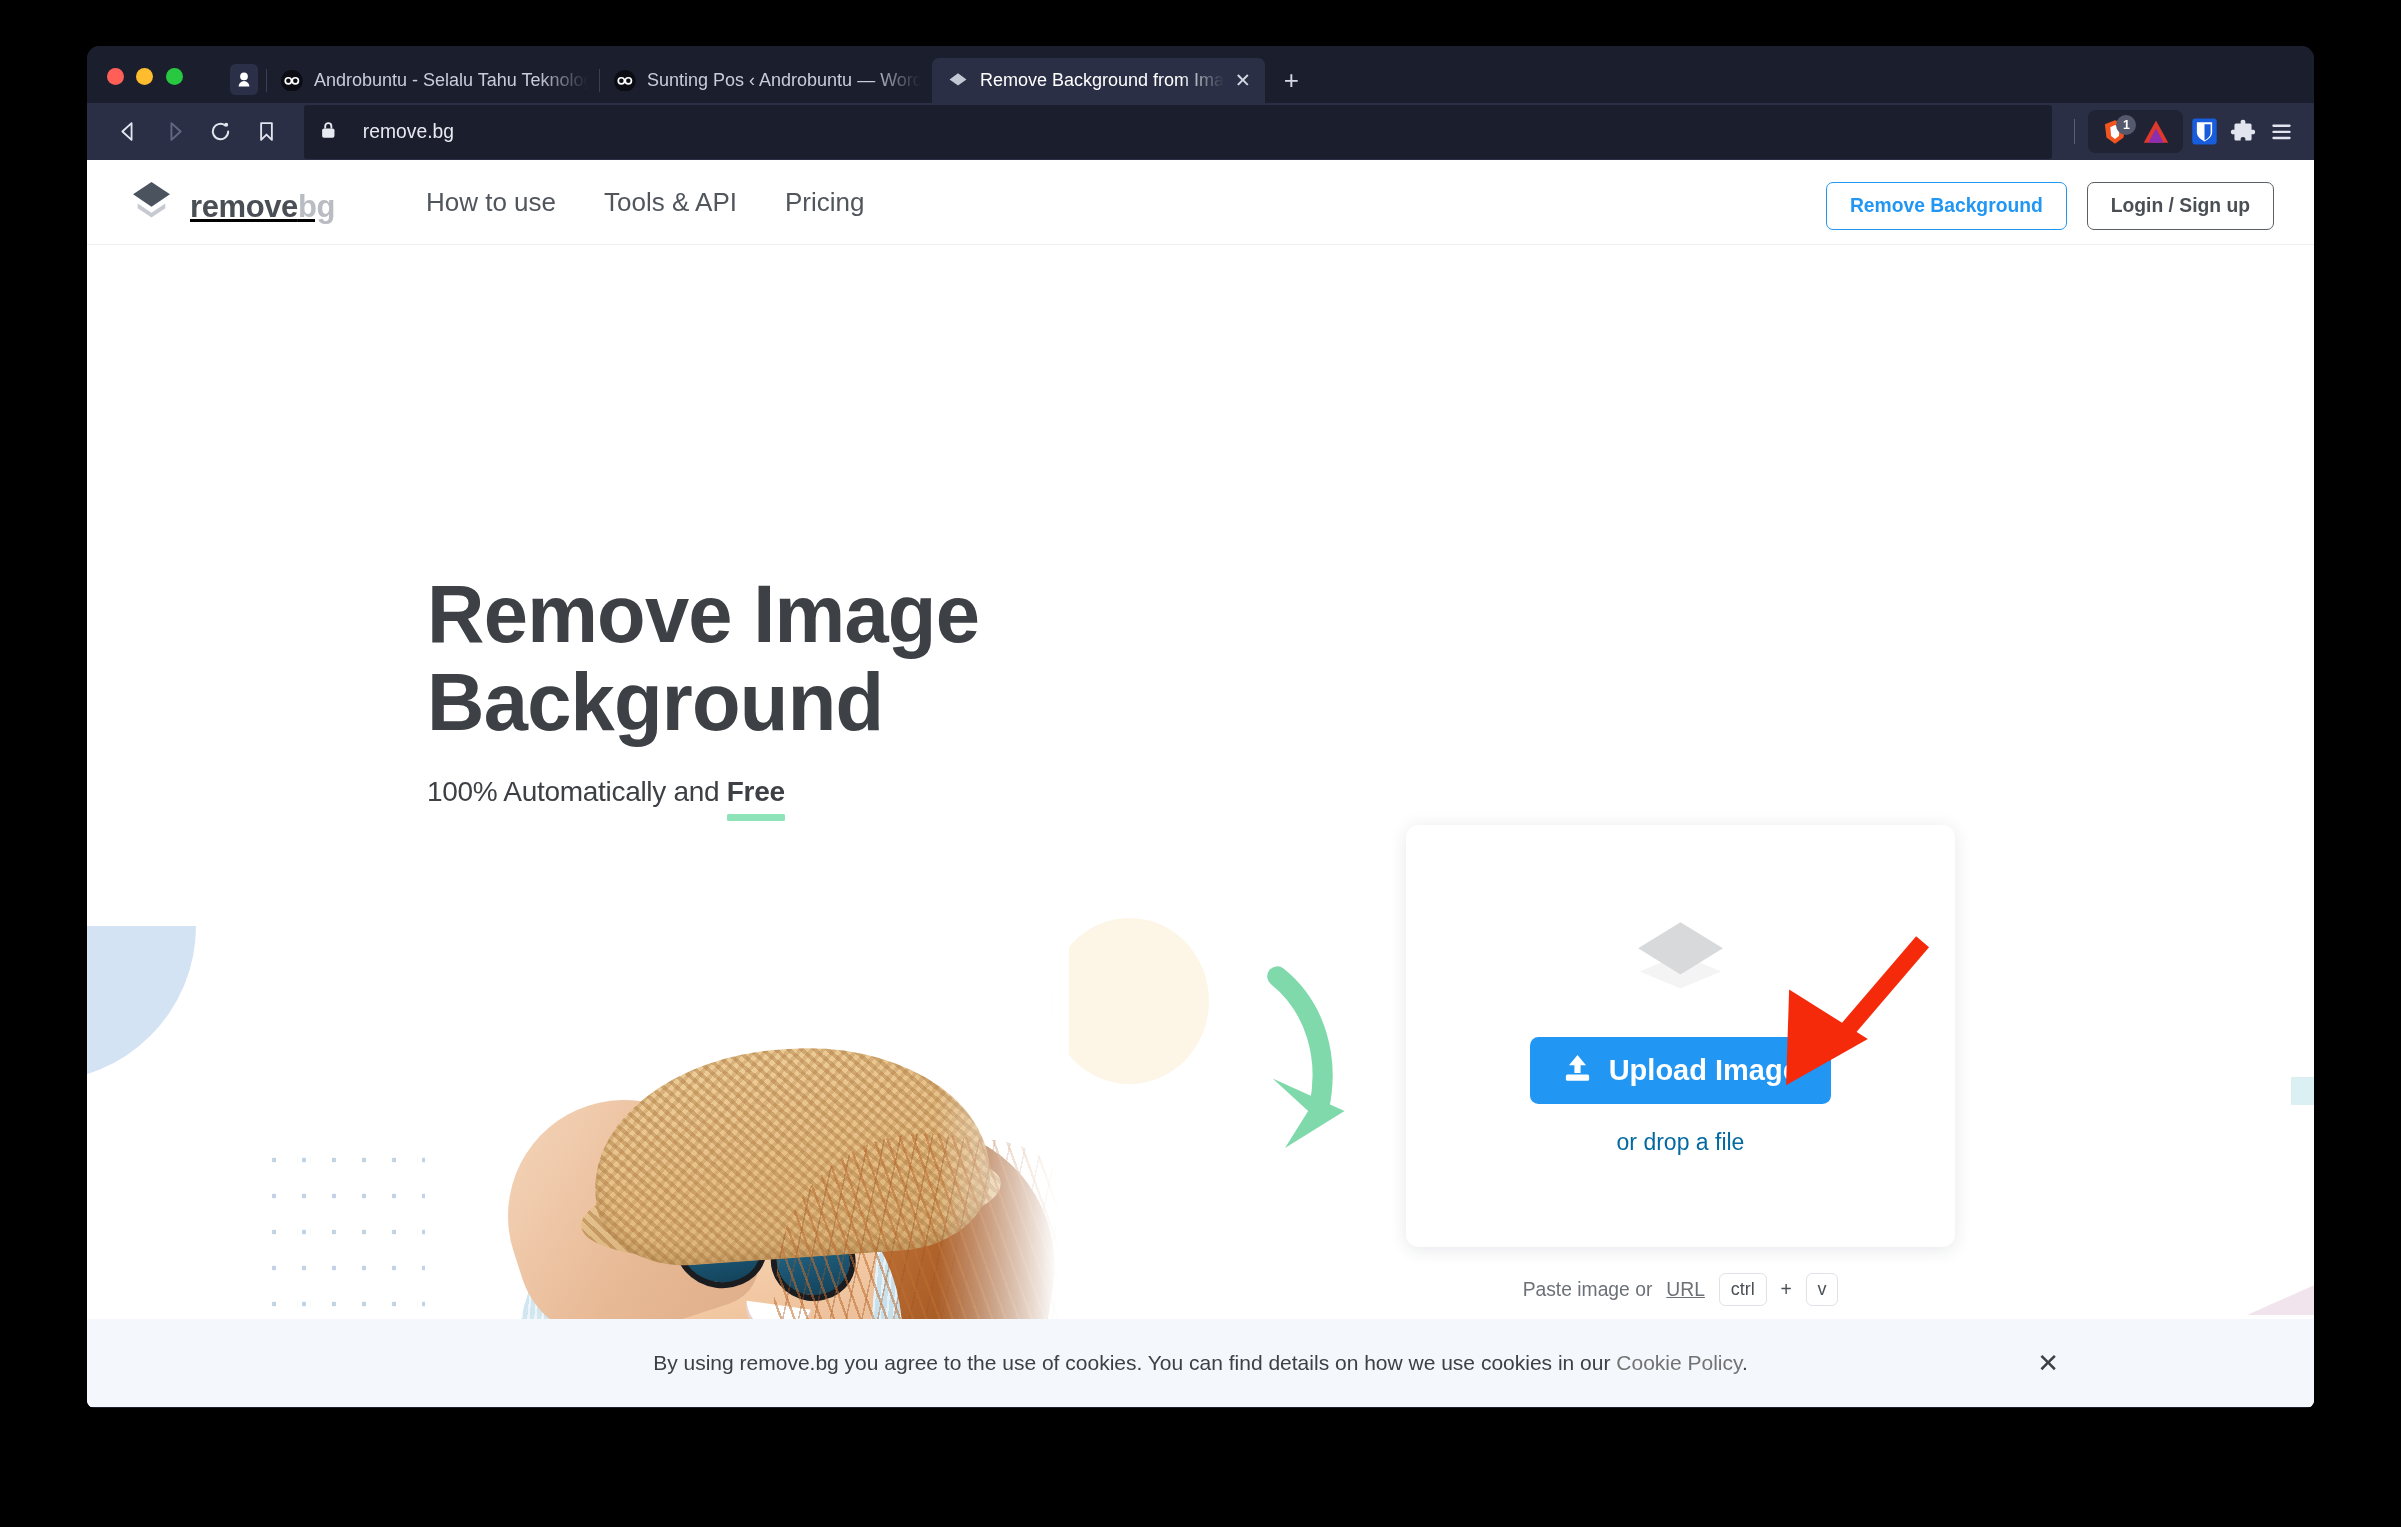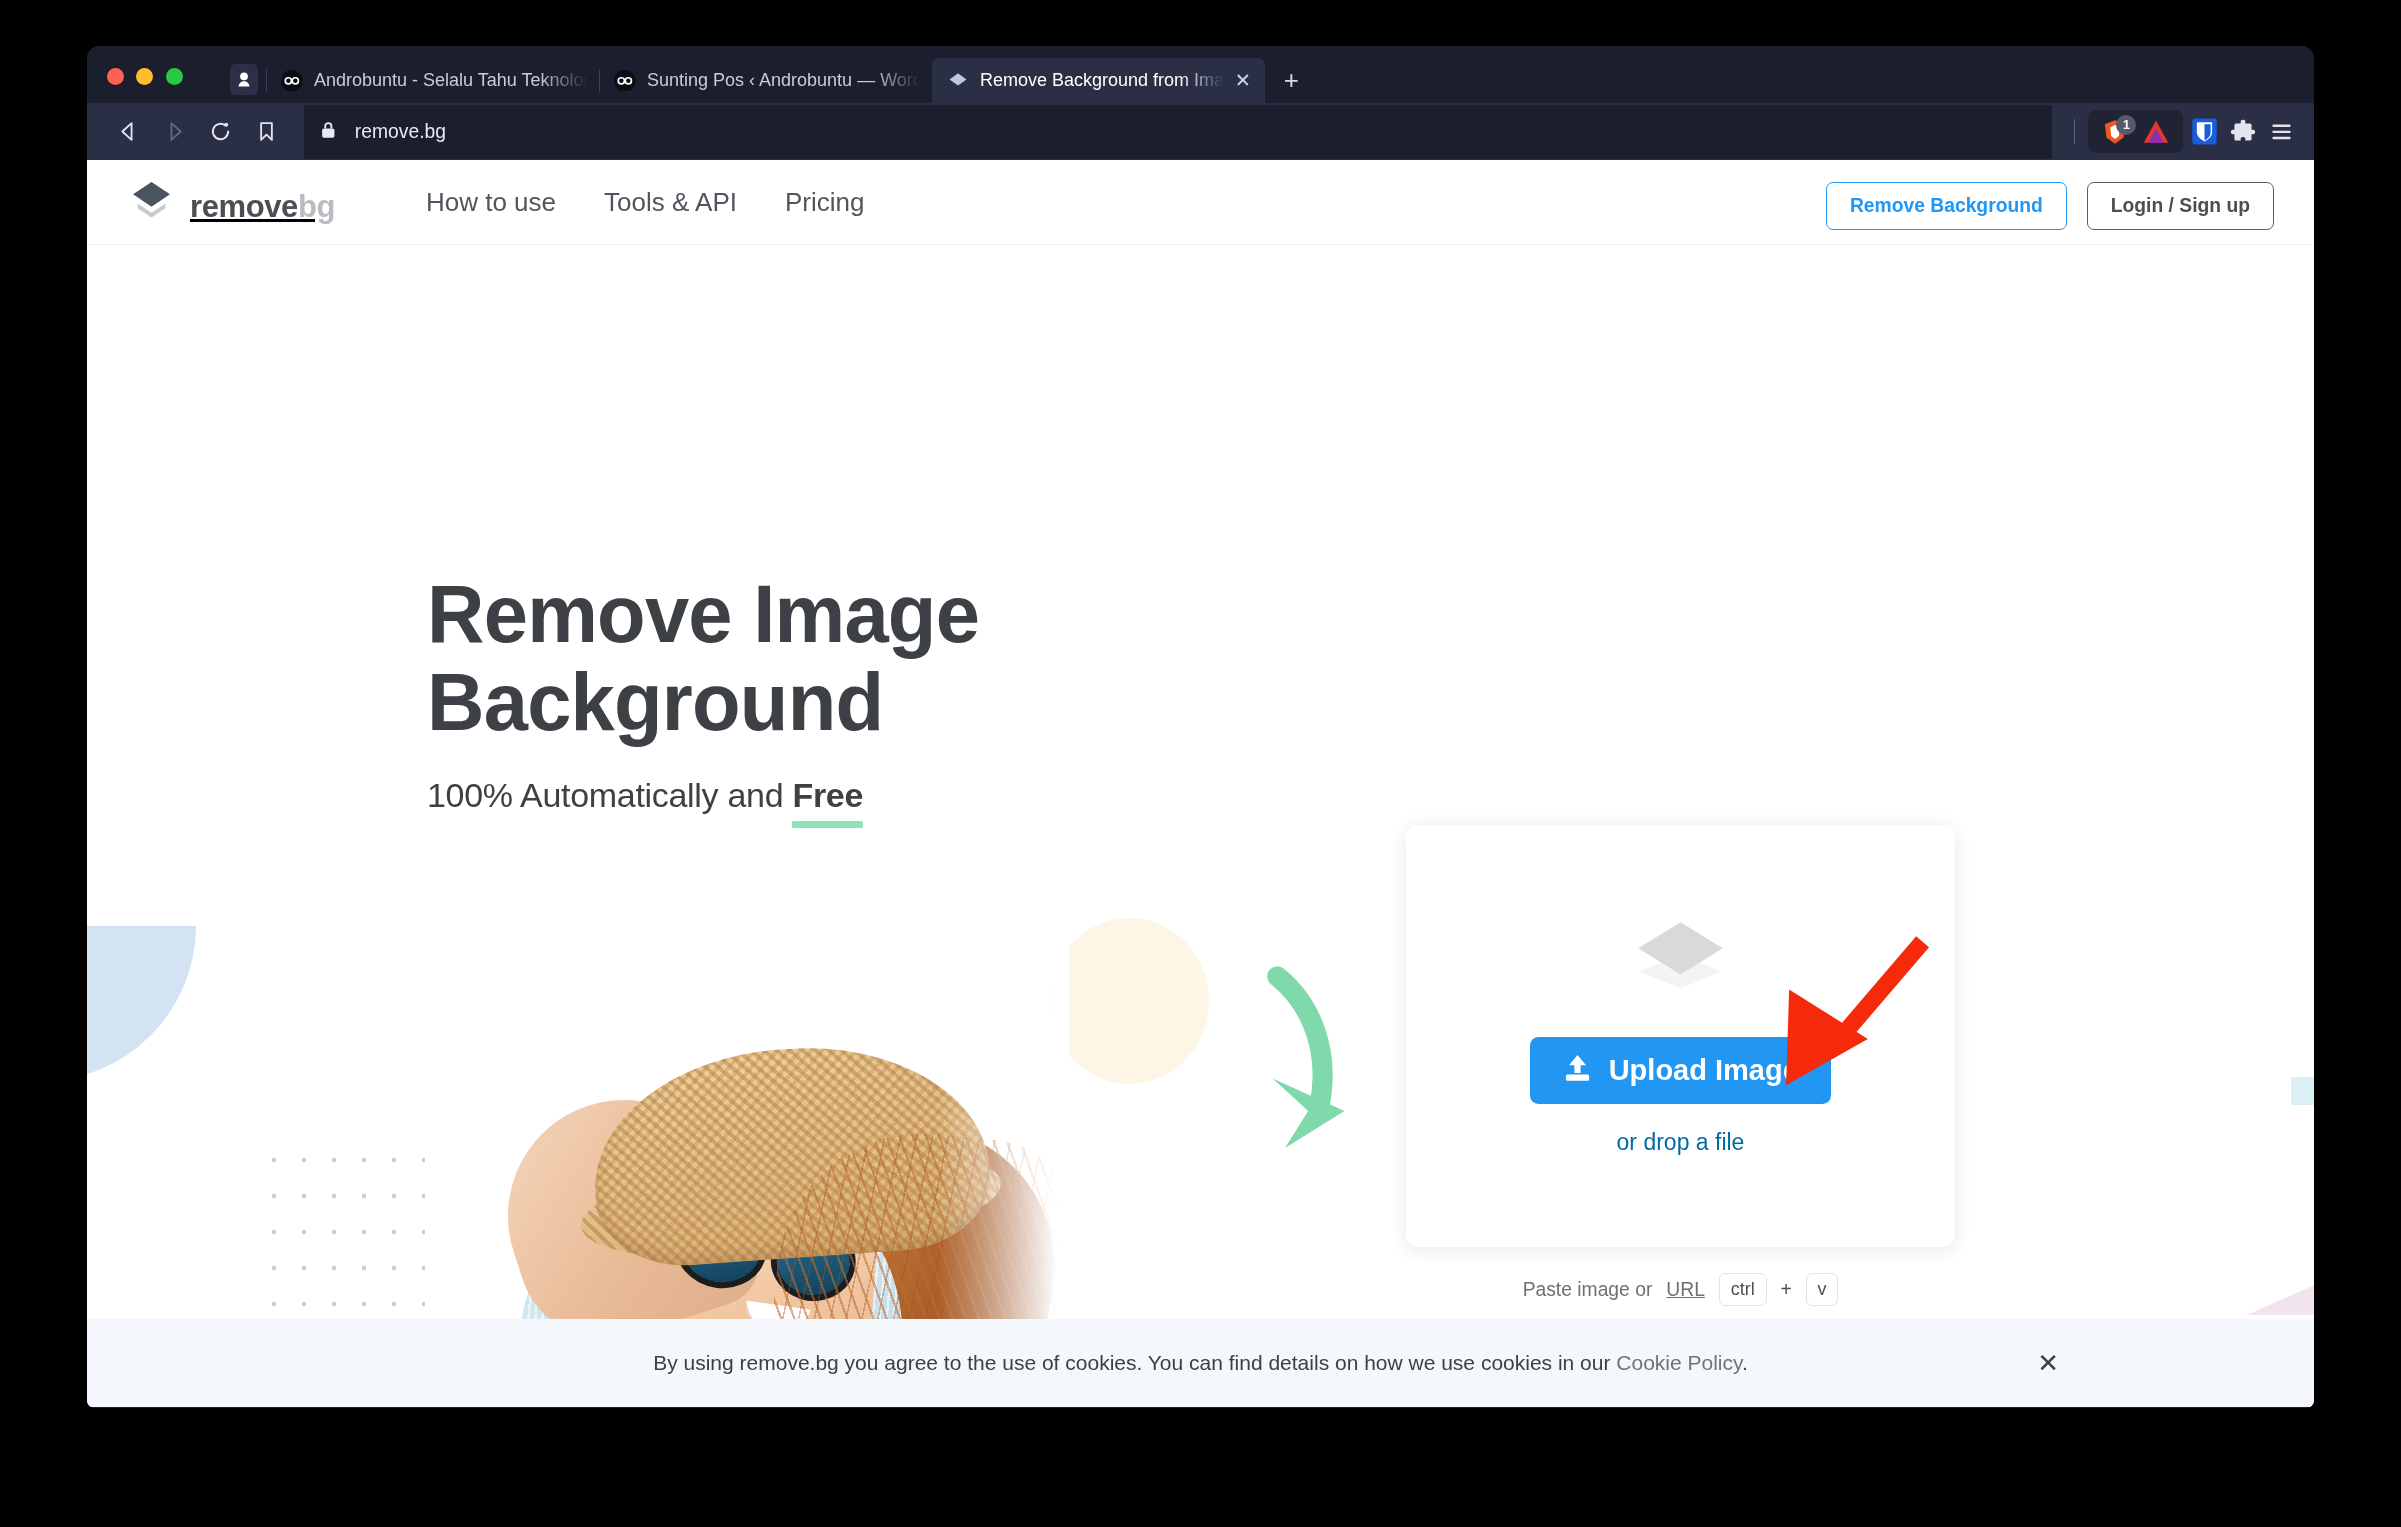--- a/index.html
+++ b/index.html
@@ -130,21 +130,21 @@
   }
   .nav-btn.disabled { color: #636882; }
   .omnibox {
     flex: 1 1 auto;
     height: 54px;
     margin: 0 9.3px 0 12.4px;
     background: #1b1e2c;
     border-radius: 3px;
     display: flex; align-items: center;
     padding: 0 15.5px;
-    gap: 17px;
+    gap: 25px;
   }
   .omnibox .url-text {
     color: #e8eaf2;
     font-size: 19.3px;
   }
   .toolbar-right {
     display: flex; align-items: center; gap: 4.6px;
   }
   .tb-sep {
     width: 0.8px; height: 25px; background: #5a5f78; margin: 0 9.3px;
@@ -266,21 +266,21 @@
     font-size: 82px;
     font-weight: bold;
     line-height: 1.07;
     color: #3d4044;
     letter-spacing: -0.8px;
     transform: scaleX(0.97);
     transform-origin: left top;
   }
   .hero-sub {
     margin-top: 31px;
-    font-size: 34px;
+    font-size: 28px;
     color: #3d4044;
     letter-spacing: -0.3px;
   }
   .hero-sub .free {
     font-weight: bold;
     position: relative;
     display: inline-block;
   }
   .hero-sub .free::after {
     content: "";

